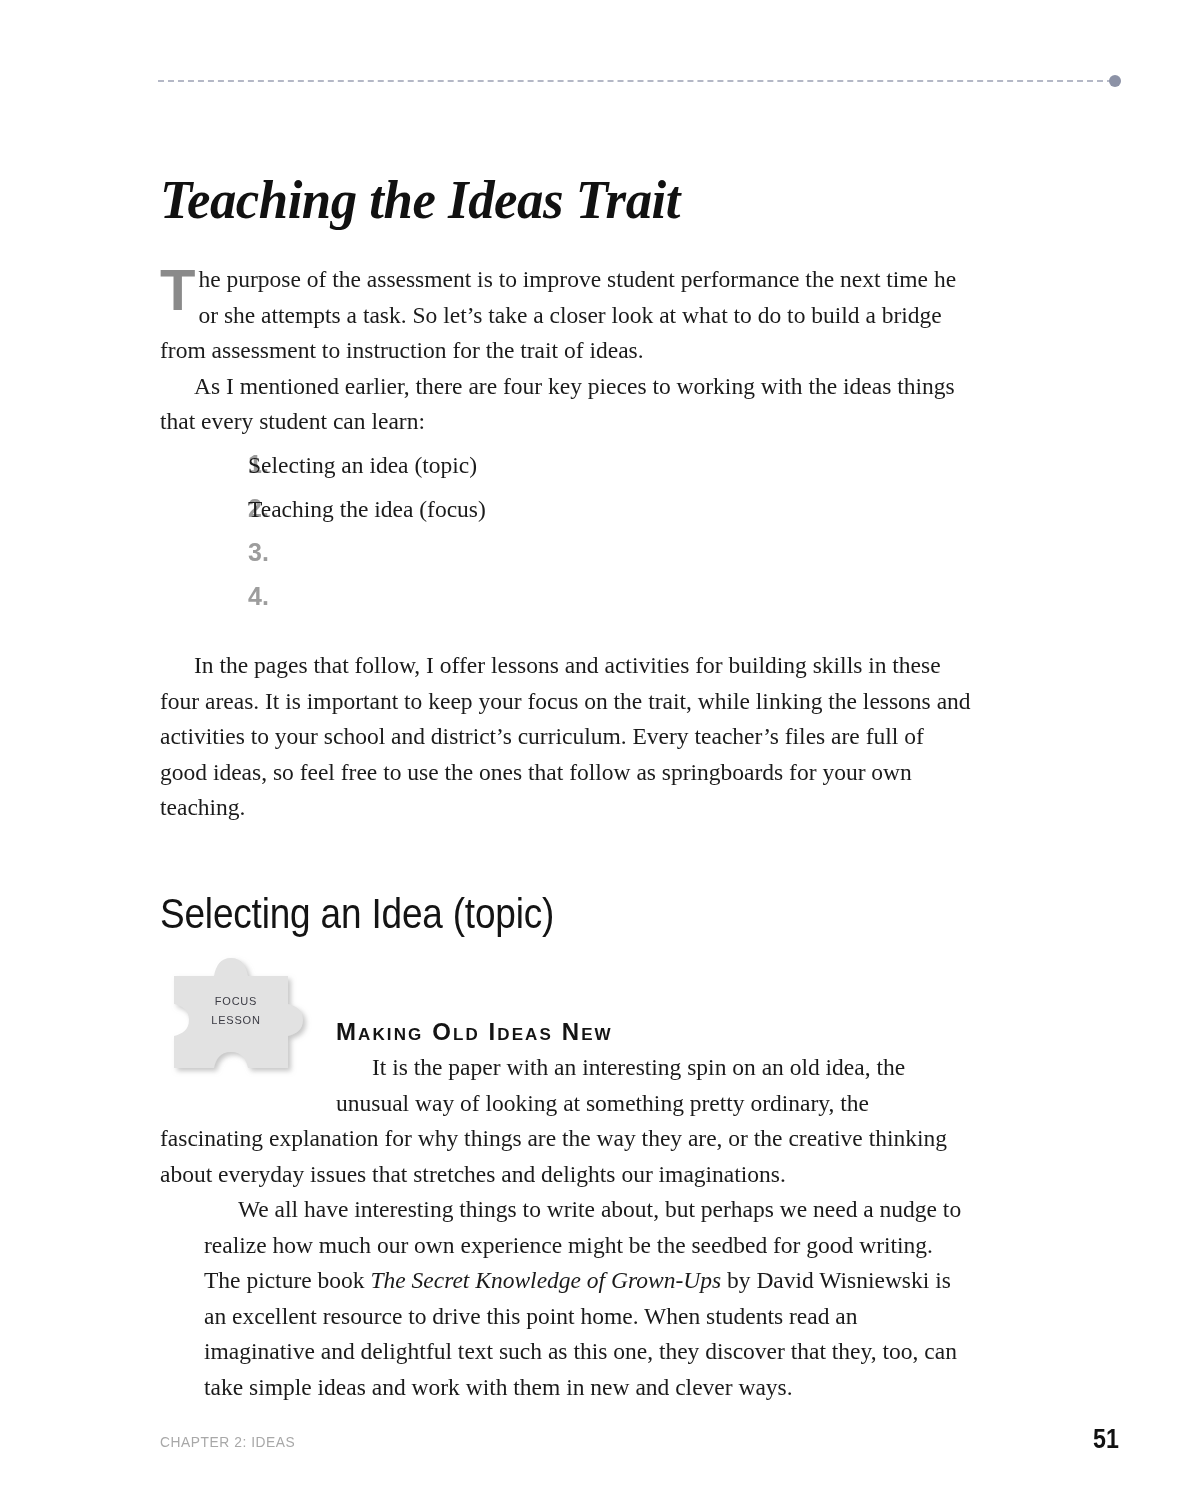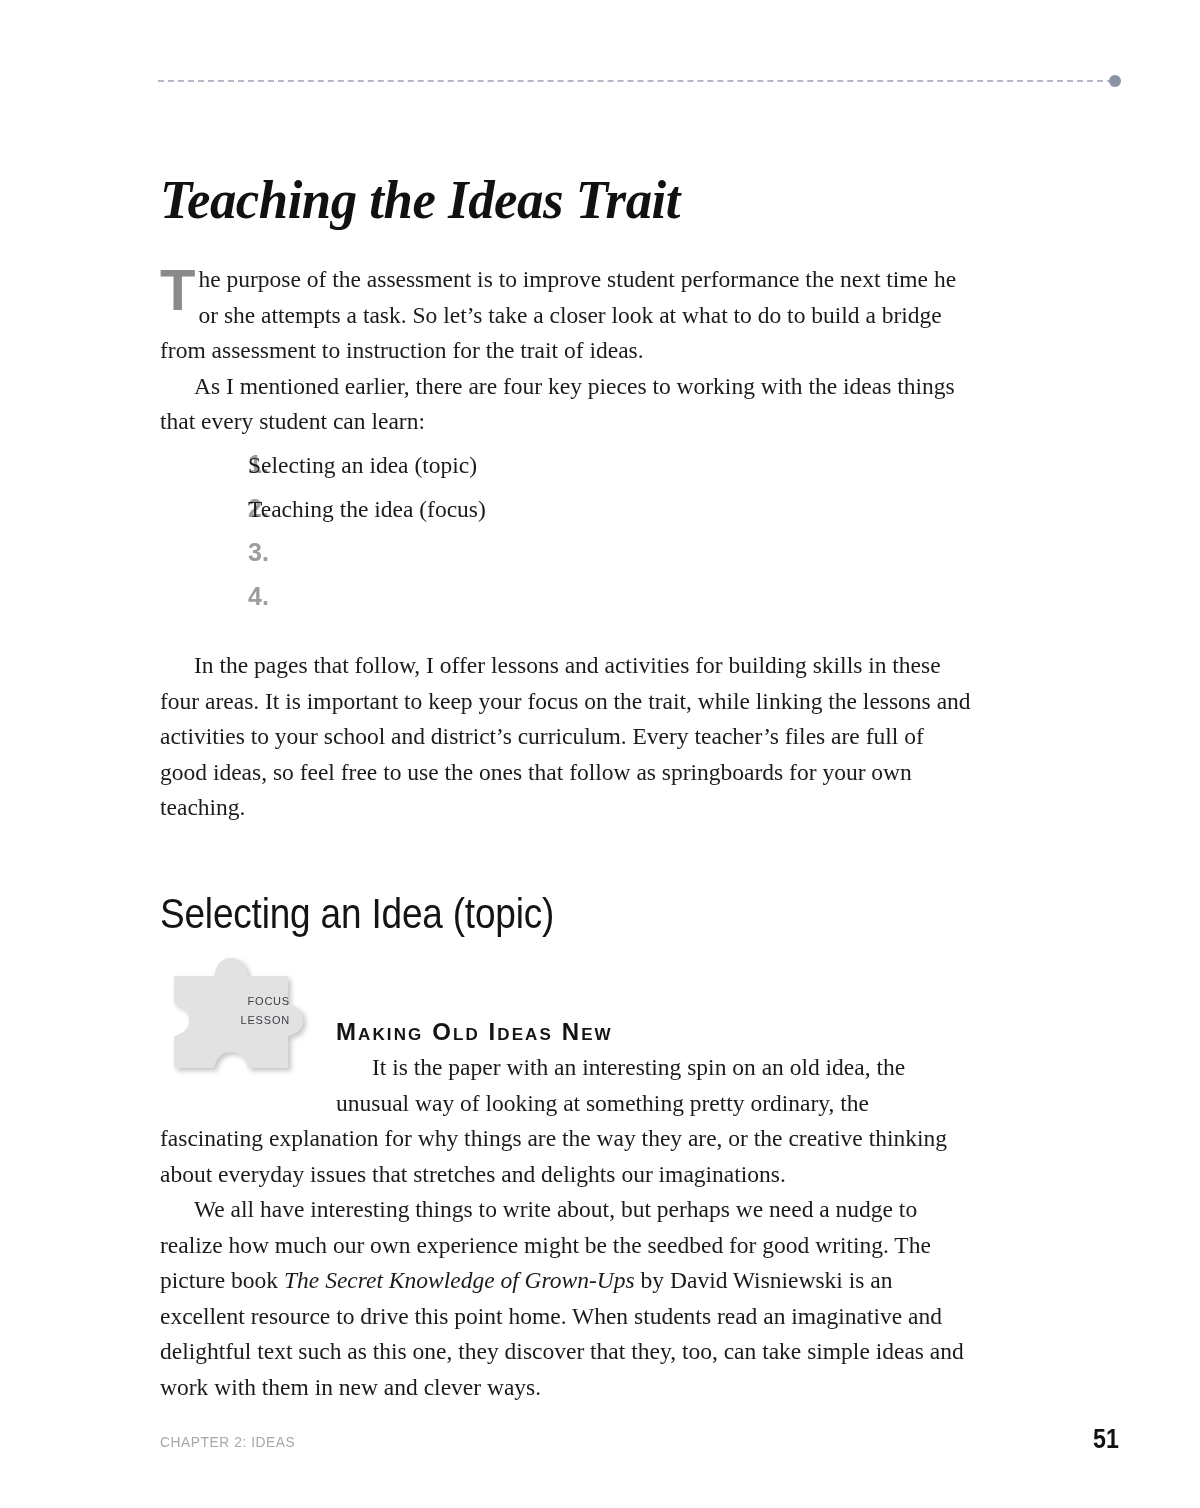--- a/index.html
+++ b/index.html
@@ -144,21 +144,21 @@
     width: 108px;
     text-align: right;
     font-family: "Liberation Sans", "DejaVu Sans", sans-serif;
     font-size: 15px;
     font-variant: small-caps;
     letter-spacing: 0.8px;
     line-height: 19px;
     color: #3b3b44;
     text-transform: lowercase;
   }
-  .puzzle-label span { display: block; }
+  .puzzle-label span { display: block; text-align: center; }
 
   
   h3.lesson-heading {
     position: absolute;
     left: 336px;
     top: 1018px;
     margin: 0;
     font-family: "Liberation Sans", "DejaVu Sans", sans-serif;
     font-weight: 700;
     font-size: 24px;
@@ -178,21 +178,21 @@
     line-height: 35.5px;
     color: #1b1b1b;
   }
   .float-spacer {
     float: left;
     width: 176px;
     height: 38px;
   }
   .lesson-body p { margin: 0; }
   .lesson-body p.first { text-indent: 36px; }
-  .lesson-body p.indent { text-indent: 34px; }
+  .lesson-body p.indent { text-indent: 34px; margin-left: 44px; }
   .lesson-body em { font-style: italic; }
 
   
   .footer-left {
     position: absolute;
     left: 160px;
     top: 1433px;
     font-family: "Liberation Sans Narrow", "Liberation Sans", "DejaVu Sans", sans-serif;
     font-size: 15px;
     letter-spacing: 0.6px;

